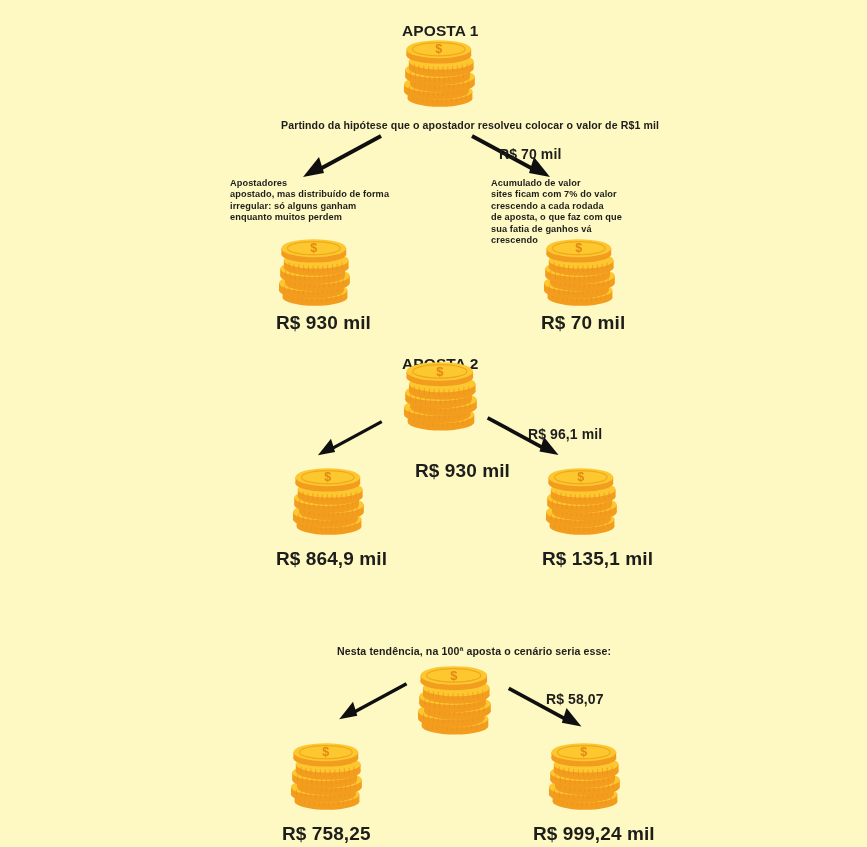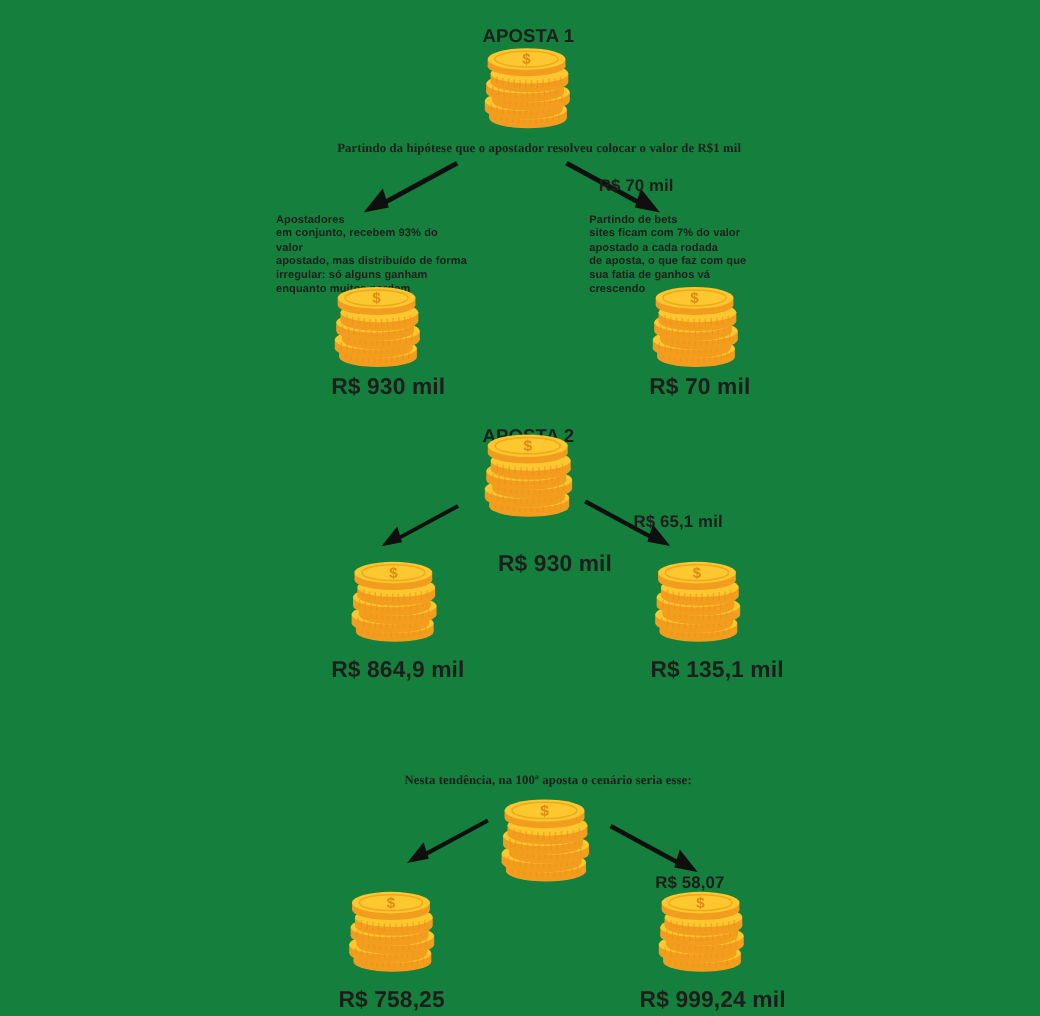--- a/index.html
+++ b/index.html
@@ -9,34 +9,34 @@
   }
   body {
     font-family: "Liberation Sans", sans-serif;
     color: #1a1a1a;
     -webkit-font-smoothing: antialiased;
   }
   #canvas {
     position: relative;
     width: 867px;
     height: 847px;
-    background: #15803d;
+    background: #fef9c3;
     overflow: hidden;
   }
   .abs { position: absolute; }
   .txt {
     font-weight: bold;
     color: #1d1d1b;
     white-space: nowrap;
     letter-spacing: 0.1px;
   }
   .title-lg { font-size: 15.5px; }
   .value-lg { font-size: 19px; }
   .para { font-size: 9.2px; line-height: 11.4px; white-space: normal; }
-  .caption { font-size: 10.6px; font-family: Liberation Serif, serif; }
+  .caption { font-size: 10.6px; }
   .arrow-label { font-size: 14px; }
   svg { display: block; overflow: visible; }
 </style>
 </head>
 <body>
 
 <div id="canvas">
 
   <div class="abs txt title-lg" style="left:402px; top:22px;">APOSTA 1</div>
 
@@ -163,30 +163,29 @@
   <div class="abs" style="left:468px; top:133px;">
     <svg width="88" height="46" viewBox="0 0 88 46">
       <line x1="4" y1="3" x2="65" y2="36" stroke="#0f0f0f" stroke-width="4"></line>
       <polygon points="82,44 61,40 66,24" fill="#0f0f0f"></polygon>
     </svg>
   </div>
   <div class="abs txt arrow-label" style="left:499px; top:146px;">R$ 70 mil</div>
 
   <div class="abs txt para" style="left:230px; top:178px; width:160px;">
     <div>Apostadores</div>
-    <div>em conjunto, recebem 93% do valor</div>
     <div>apostado, mas distribuído de forma</div>
     <div>irregular: só alguns ganham</div>
     <div>enquanto muitos perdem</div>
   </div>
 
   <div class="abs txt para" style="left:491px; top:178px; width:140px;">
-    <div>Partindo de bets</div>
+    <div>Acumulado de valor</div>
     <div>sites ficam com 7% do valor</div>
-    <div>apostado a cada rodada</div>
+    <div>crescendo a cada rodada</div>
     <div>de aposta, o que faz com que</div>
     <div>sua fatia de ganhos vá crescendo</div>
   </div>
 
   <div class="abs" style="left:278px; top:241px;">
     <svg width="74" height="72" viewBox="0 0 120 120" class="cs">
         <g transform="translate(6,76)">
           <ellipse cx="54" cy="18" rx="54" ry="14" fill="#F39D1F"></ellipse>
           <rect x="0" y="6" width="108" height="12" fill="#F39D1F"></rect>
           <ellipse cx="54" cy="6" rx="54" ry="14" fill="#FDC72F"></ellipse>
@@ -515,21 +514,21 @@
       <line x1="84" y1="3" x2="23" y2="36" stroke="#0f0f0f" stroke-width="4"></line>
       <polygon points="6,44 27,40 22,24" fill="#0f0f0f"></polygon>
     </svg>
   </div>
   <div class="abs" style="left:484px; top:410px;">
     <svg width="80" height="52" viewBox="0 0 88 46">
       <line x1="4" y1="3" x2="65" y2="36" stroke="#0f0f0f" stroke-width="4"></line>
       <polygon points="82,44 61,40 66,24" fill="#0f0f0f"></polygon>
     </svg>
   </div>
-  <div class="abs txt arrow-label" style="left:528px; top:426px;">R$ 65,1 mil</div>
+  <div class="abs txt arrow-label" style="left:528px; top:426px;">R$ 96,1 mil</div>
 
   <div class="abs" style="left:292px; top:470px;">
     <svg width="74" height="72" viewBox="0 0 120 120" class="cs">
         <g transform="translate(6,76)">
           <ellipse cx="54" cy="18" rx="54" ry="14" fill="#F39D1F"></ellipse>
           <rect x="0" y="6" width="108" height="12" fill="#F39D1F"></rect>
           <ellipse cx="54" cy="6" rx="54" ry="14" fill="#FDC72F"></ellipse>
           <g fill="#EE8E1B" opacity="0.55">
             <rect x="8" y="10" width="2" height="10"></rect>
             <rect x="16" y="12" width="2" height="11"></rect>
@@ -853,21 +852,21 @@
       <line x1="84" y1="3" x2="23" y2="36" stroke="#0f0f0f" stroke-width="4"></line>
       <polygon points="6,44 27,40 22,24" fill="#0f0f0f"></polygon>
     </svg>
   </div>
   <div class="abs" style="left:505px; top:683px;">
     <svg width="82" height="48" viewBox="0 0 88 46">
       <line x1="4" y1="3" x2="65" y2="36" stroke="#0f0f0f" stroke-width="4"></line>
       <polygon points="82,44 61,40 66,24" fill="#0f0f0f"></polygon>
     </svg>
   </div>
-  <div class="abs txt arrow-label" style="left:546px; top:691px;margin-top:36px;">R$ 58,07</div>
+  <div class="abs txt arrow-label" style="left:546px; top:691px;">R$ 58,07</div>
 
   <div class="abs" style="left:290px; top:745px;">
     <svg width="74" height="72" viewBox="0 0 120 120" class="cs">
         <g transform="translate(6,76)">
           <ellipse cx="54" cy="18" rx="54" ry="14" fill="#F39D1F"></ellipse>
           <rect x="0" y="6" width="108" height="12" fill="#F39D1F"></rect>
           <ellipse cx="54" cy="6" rx="54" ry="14" fill="#FDC72F"></ellipse>
           <g fill="#EE8E1B" opacity="0.55">
             <rect x="8" y="10" width="2" height="10"></rect>
             <rect x="16" y="12" width="2" height="11"></rect>

